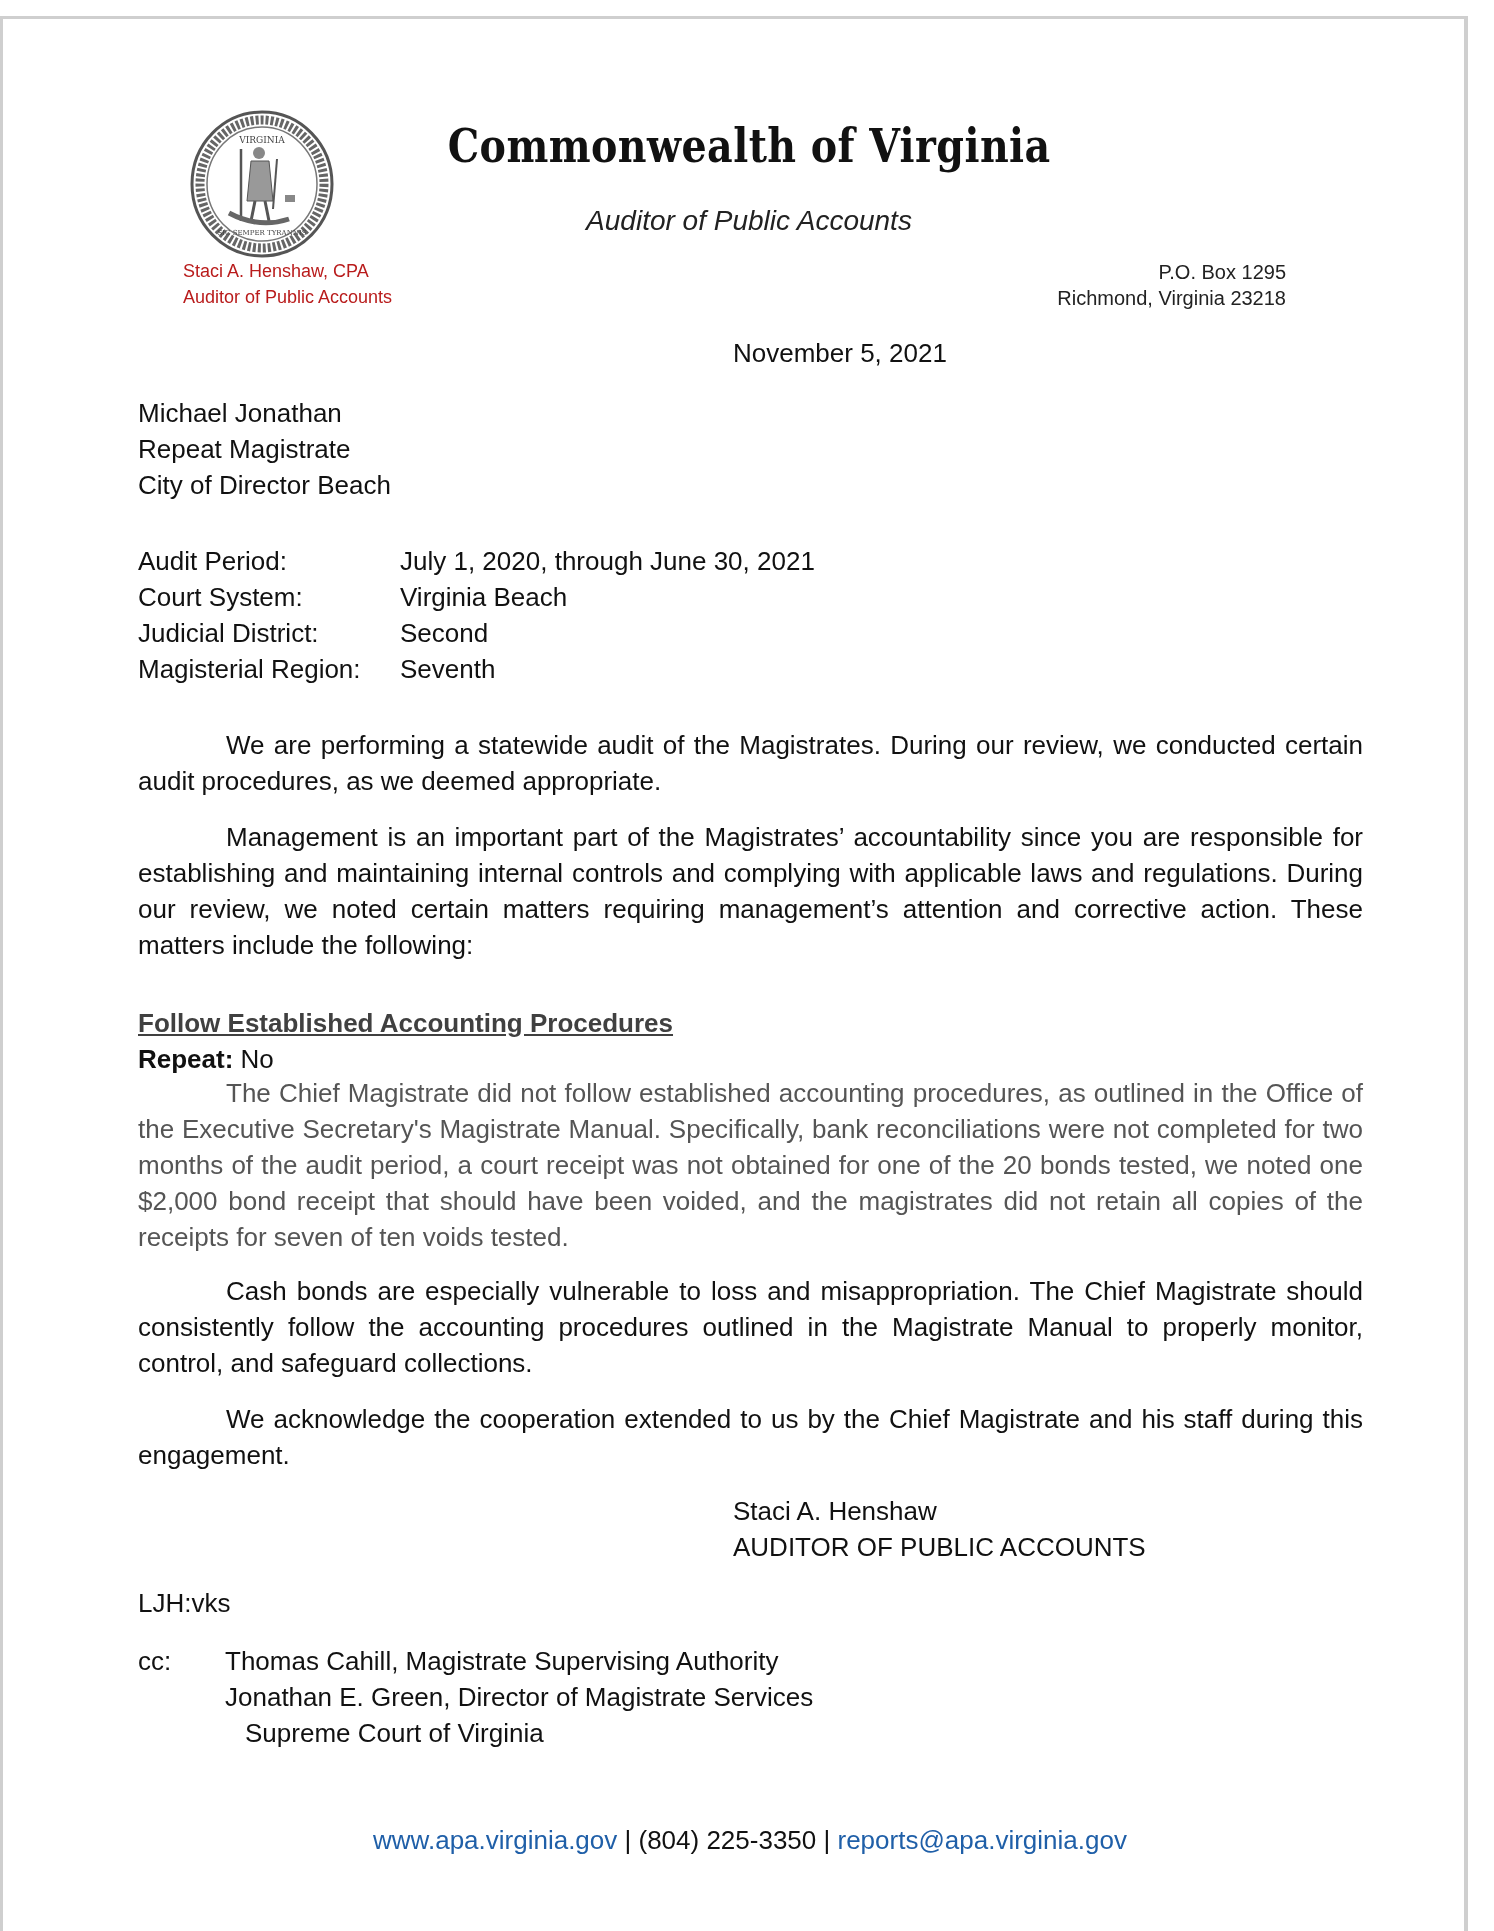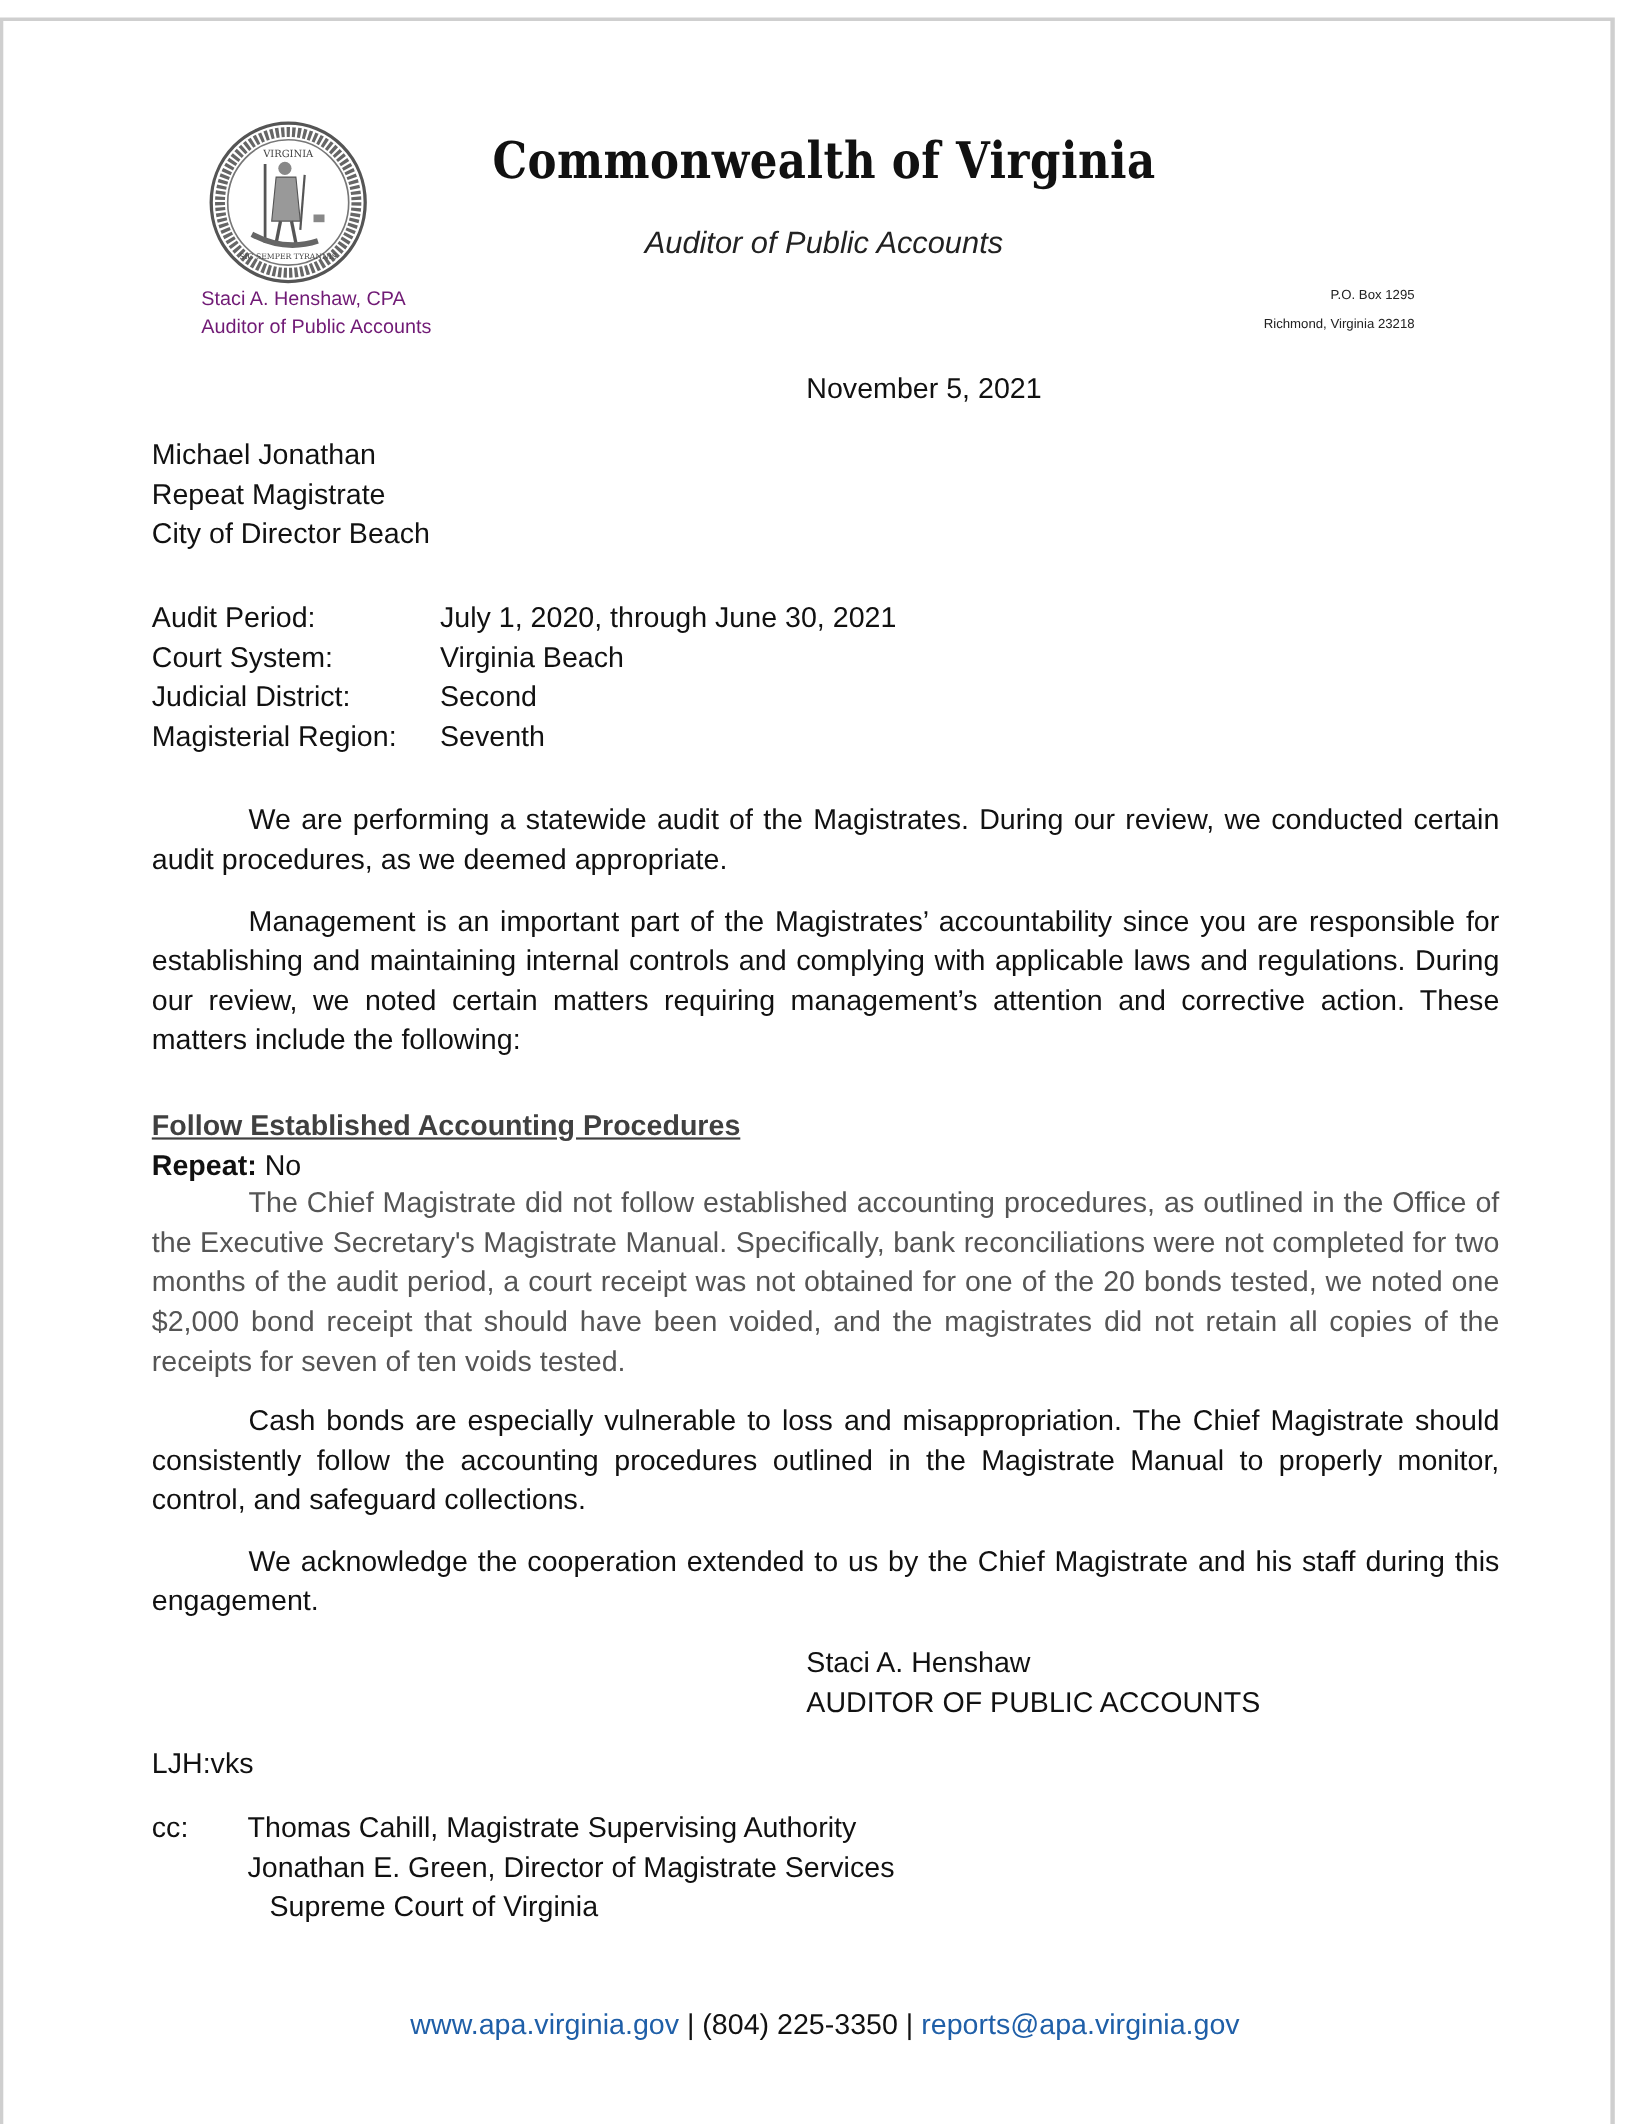--- a/index.html
+++ b/index.html
@@ -17,22 +17,22 @@
   .title {
     left: 440px; top: 100px; width: 612px; text-align: center;
     font-family: "DejaVu Serif", serif; font-weight: bold; font-size: 46px;
     letter-spacing: 0.5px; color: #111; transform: scaleX(0.86); transform-origin: left top;
     width: 712px;
   }
   .subtitle {
     left: 440px; top: 186px; width: 612px; text-align: center; font-style: italic;
     font-size: 28px; color: #222;
   }
-  .small-left { left: 180px; font-size: 18px; color: #701a75; }
-  .small-right { right: 178px; text-align: right; font-size: 12px; color: #222; }
+  .small-left { left: 180px; font-size: 18px; color: #b91c1c; }
+  .small-right { right: 178px; text-align: right; font-size: 20px; color: #222; }
   .body-text { font-size: 26px; line-height: 36px; color: #111; }
   .col { position: absolute; left: 135px; width: 1225px; }
   .para { text-align: justify; text-indent: 88px; margin: 0; }
   .gray { color: #555; }
   .heading { font-weight: bold; text-decoration: underline; color: #404040; margin-top: 22px; }
   .bold { font-weight: bold; }
   .info-row { display: flex; height: 36px; }
   .info-label { width: 262px; }
   .footer {
     position: absolute; left: 0; width: 1494px; top: 1806px; text-align: center;

